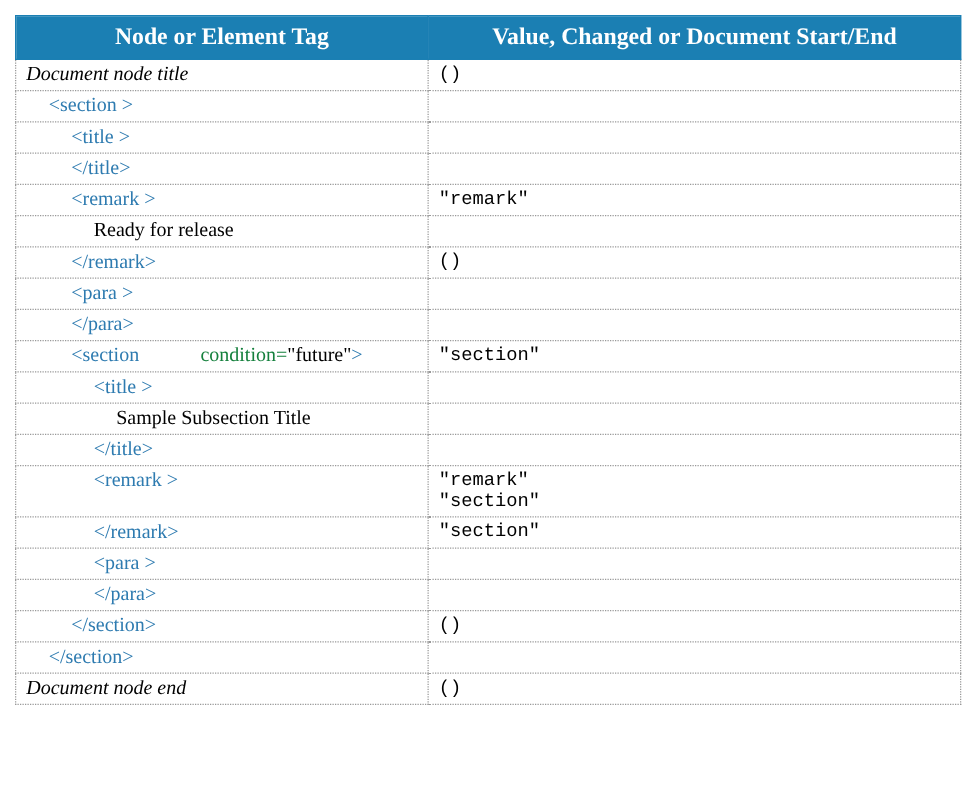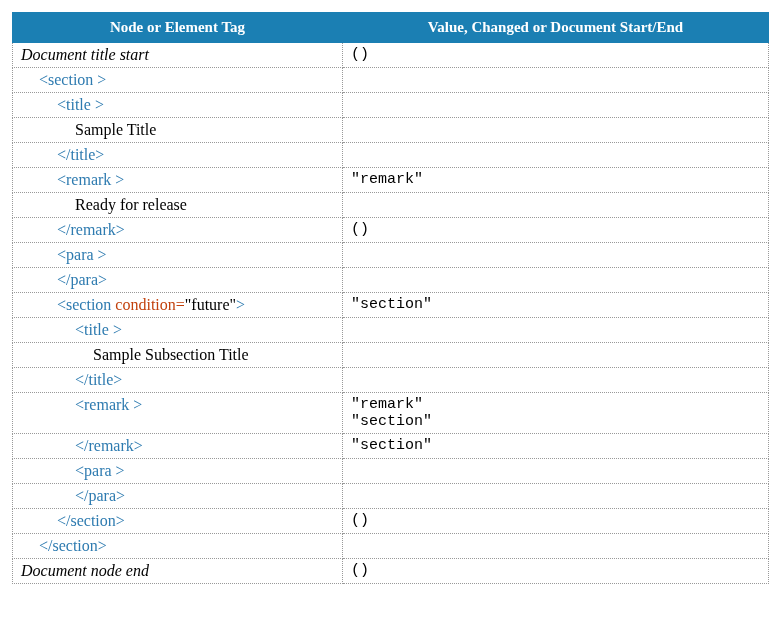--- a/index.html
+++ b/index.html
@@ -1,55 +1,51 @@
 <!DOCTYPE html>
 <html><head>
 <meta charset="utf-8">
 <style>
   * { box-sizing: border-box; margin: 0; padding: 0; }
   body { font-family: "Times New Roman", Times, serif; font-size: 16px; background: #fff; padding: 12px; }
   table { border-collapse: collapse; width: 757px; }
-  th { background: #1b7fb3; color: #fff; font-weight: bold; text-align: center; padding: 6px 8px; font-size: 15px; border: 1px solid #1b7fb3; }
+  th { background: #1b7fb3; color: #fff; font-weight: bold; text-align: center; padding: 6px 8px; font-size: 19px; border: 1px solid #1b7fb3; }
   th:first-child { width: 330px; }
   td { border: 1px dotted #999; padding: 3px 8px; vertical-align: top; }
   td.left { width: 330px; }
   td.right { font-family: "Courier New", monospace; font-size: 15px; }
   .italic { font-style: italic; }
   .tag { color: #2e7bb0; font-family: "Times New Roman", Times, serif; margin-top: 12px; }
-  .attr { color: #c2410c; }
+  .attr { color: #15803d; margin-left: 45px; }
   .val { color: #000; }
   .ind1 { padding-left: 18px; }
   .ind2 { padding-left: 36px; }
   .ind3 { padding-left: 54px; }
 </style>
 </head>
 <body>
 
 <table>
   <thead>
     <tr>
       <th>Node or Element Tag</th>
       <th>Value, Changed or Document Start/End</th>
     </tr>
   </thead>
   <tbody id="tbody">
       <tr>
-        <td class="left"><span class="italic">Document title start</span></td>
+        <td class="left"><span class="italic">Document node title</span></td>
         <td class="right">()</td>
       </tr>
       <tr>
         <td class="left"><span class="ind1 tag">&lt;section &gt;</span></td>
         <td class="right"></td>
       </tr>
       <tr>
         <td class="left"><span class="ind2 tag">&lt;title &gt;</span></td>
-        <td class="right"></td>
-      </tr>
-      <tr>
-        <td class="left"><span class="ind3">Sample Title</span></td>
         <td class="right"></td>
       </tr>
       <tr>
         <td class="left"><span class="ind2 tag">&lt;/title&gt;</span></td>
         <td class="right"></td>
       </tr>
       <tr>
         <td class="left"><span class="ind2 tag">&lt;remark &gt;</span></td>
         <td class="right">"remark"</td>
       </tr>

